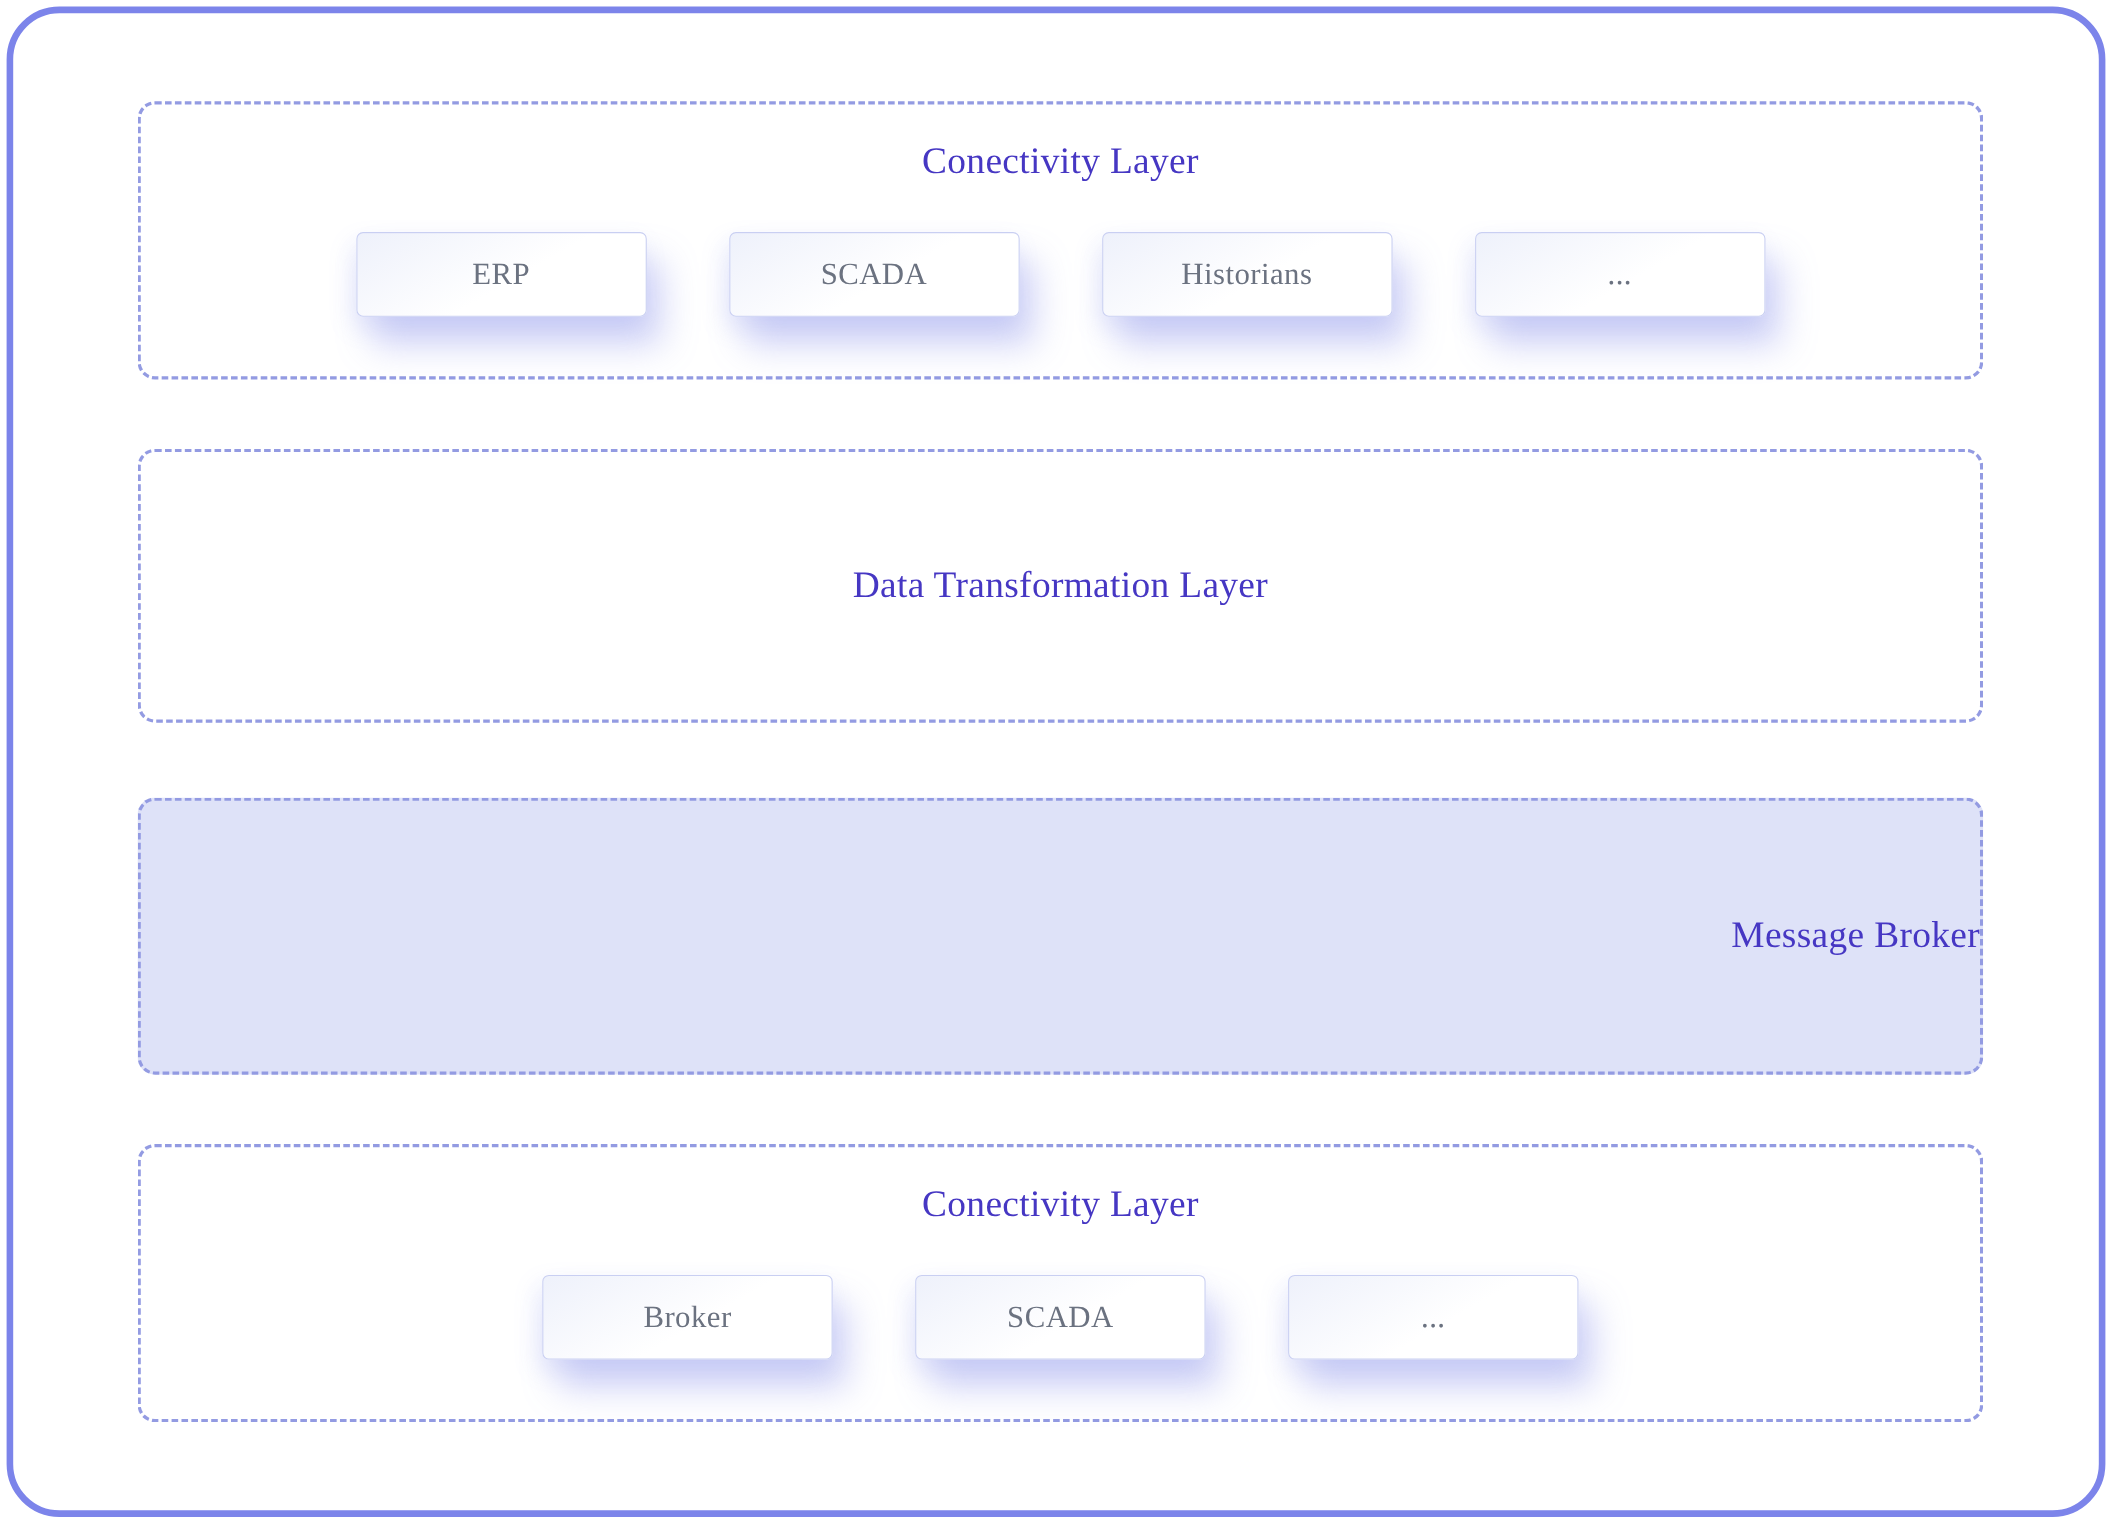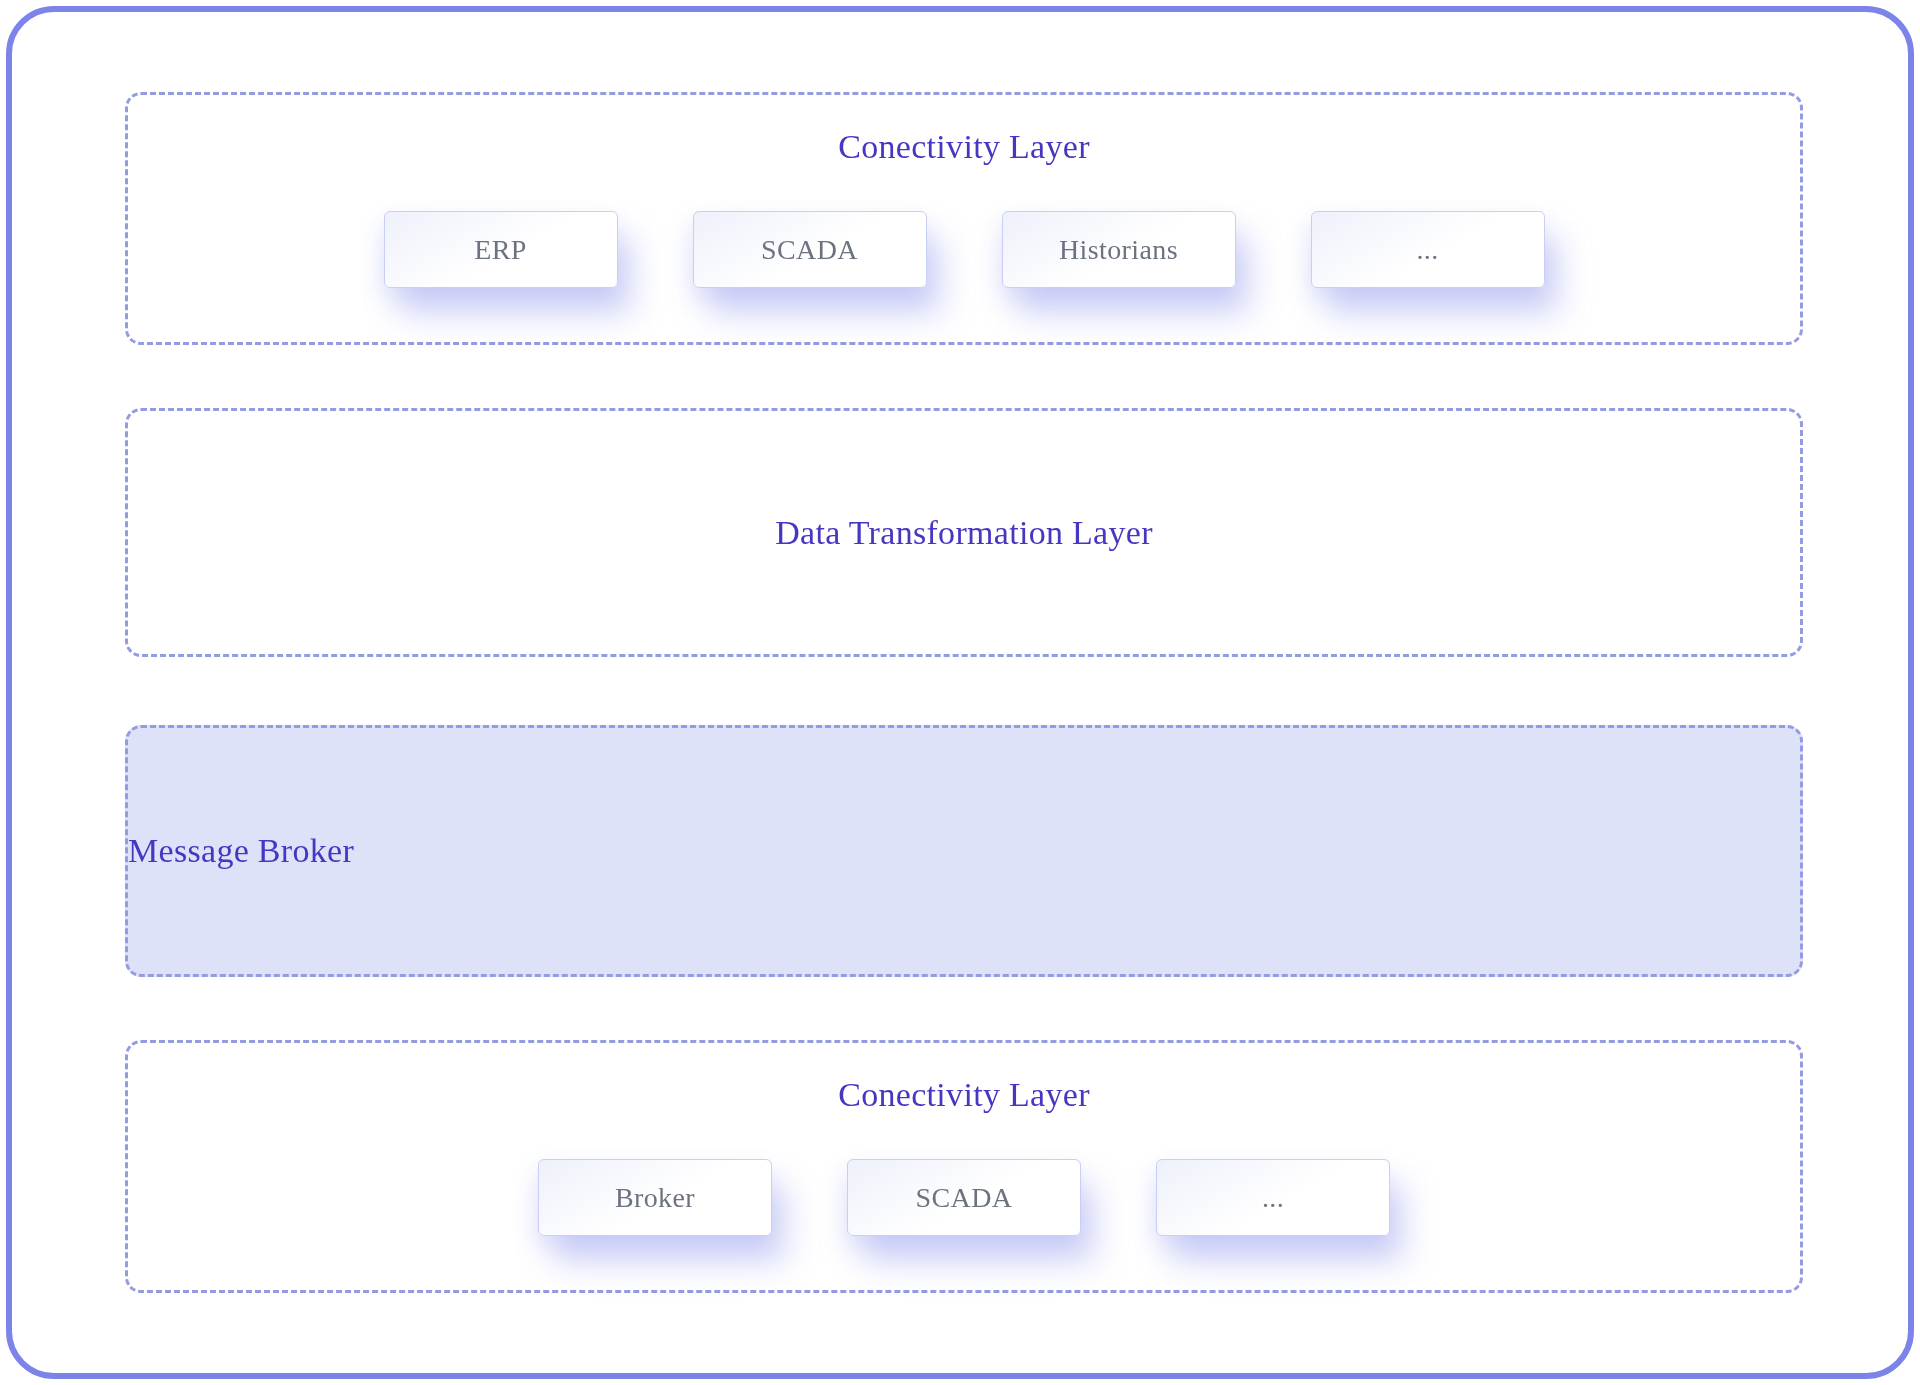--- a/index.html
+++ b/index.html
@@ -41,33 +41,33 @@
     font-weight: 500;
     color: var(--accent);
     line-height: 40px;
     letter-spacing: 0.3px;
   }
   
   .layer.l0 { top: 80px;  height: 253px; padding-top: 32px; }
   
   .layer.l1 { top: 396px; height: 249px; display: flex; align-items: center; justify-content: center; }
   
-  .layer.l2 { top: 713px; height: 252px; display: flex; align-items: center; justify-content: flex-start;
+  .layer.l2 { top: 713px; height: 252px; display: flex; align-items: center; justify-content: flex-end;
               background: var(--broker-fill); }
   
   .layer.l3 { top: 1028px; height: 253px; padding-top: 32px; }
 
   .box-row {
     margin-top: 44px;
     display: flex;
     justify-content: center;
     gap: 75px;
   }
   .node-box {
-    width: 234px;
+    width: 264px;
     height: 77px;
     box-sizing: border-box;
     border: 1px solid var(--box-border);
     border-radius: 6px;
     background: linear-gradient(150deg, #eef1fb 0%, #ffffff 55%);
     box-shadow: 14px 26px 32px rgba(133, 143, 235, 0.38),
                 -4px 10px 22px rgba(133, 143, 235, 0.16);
     display: flex;
     align-items: center;
     justify-content: center;

